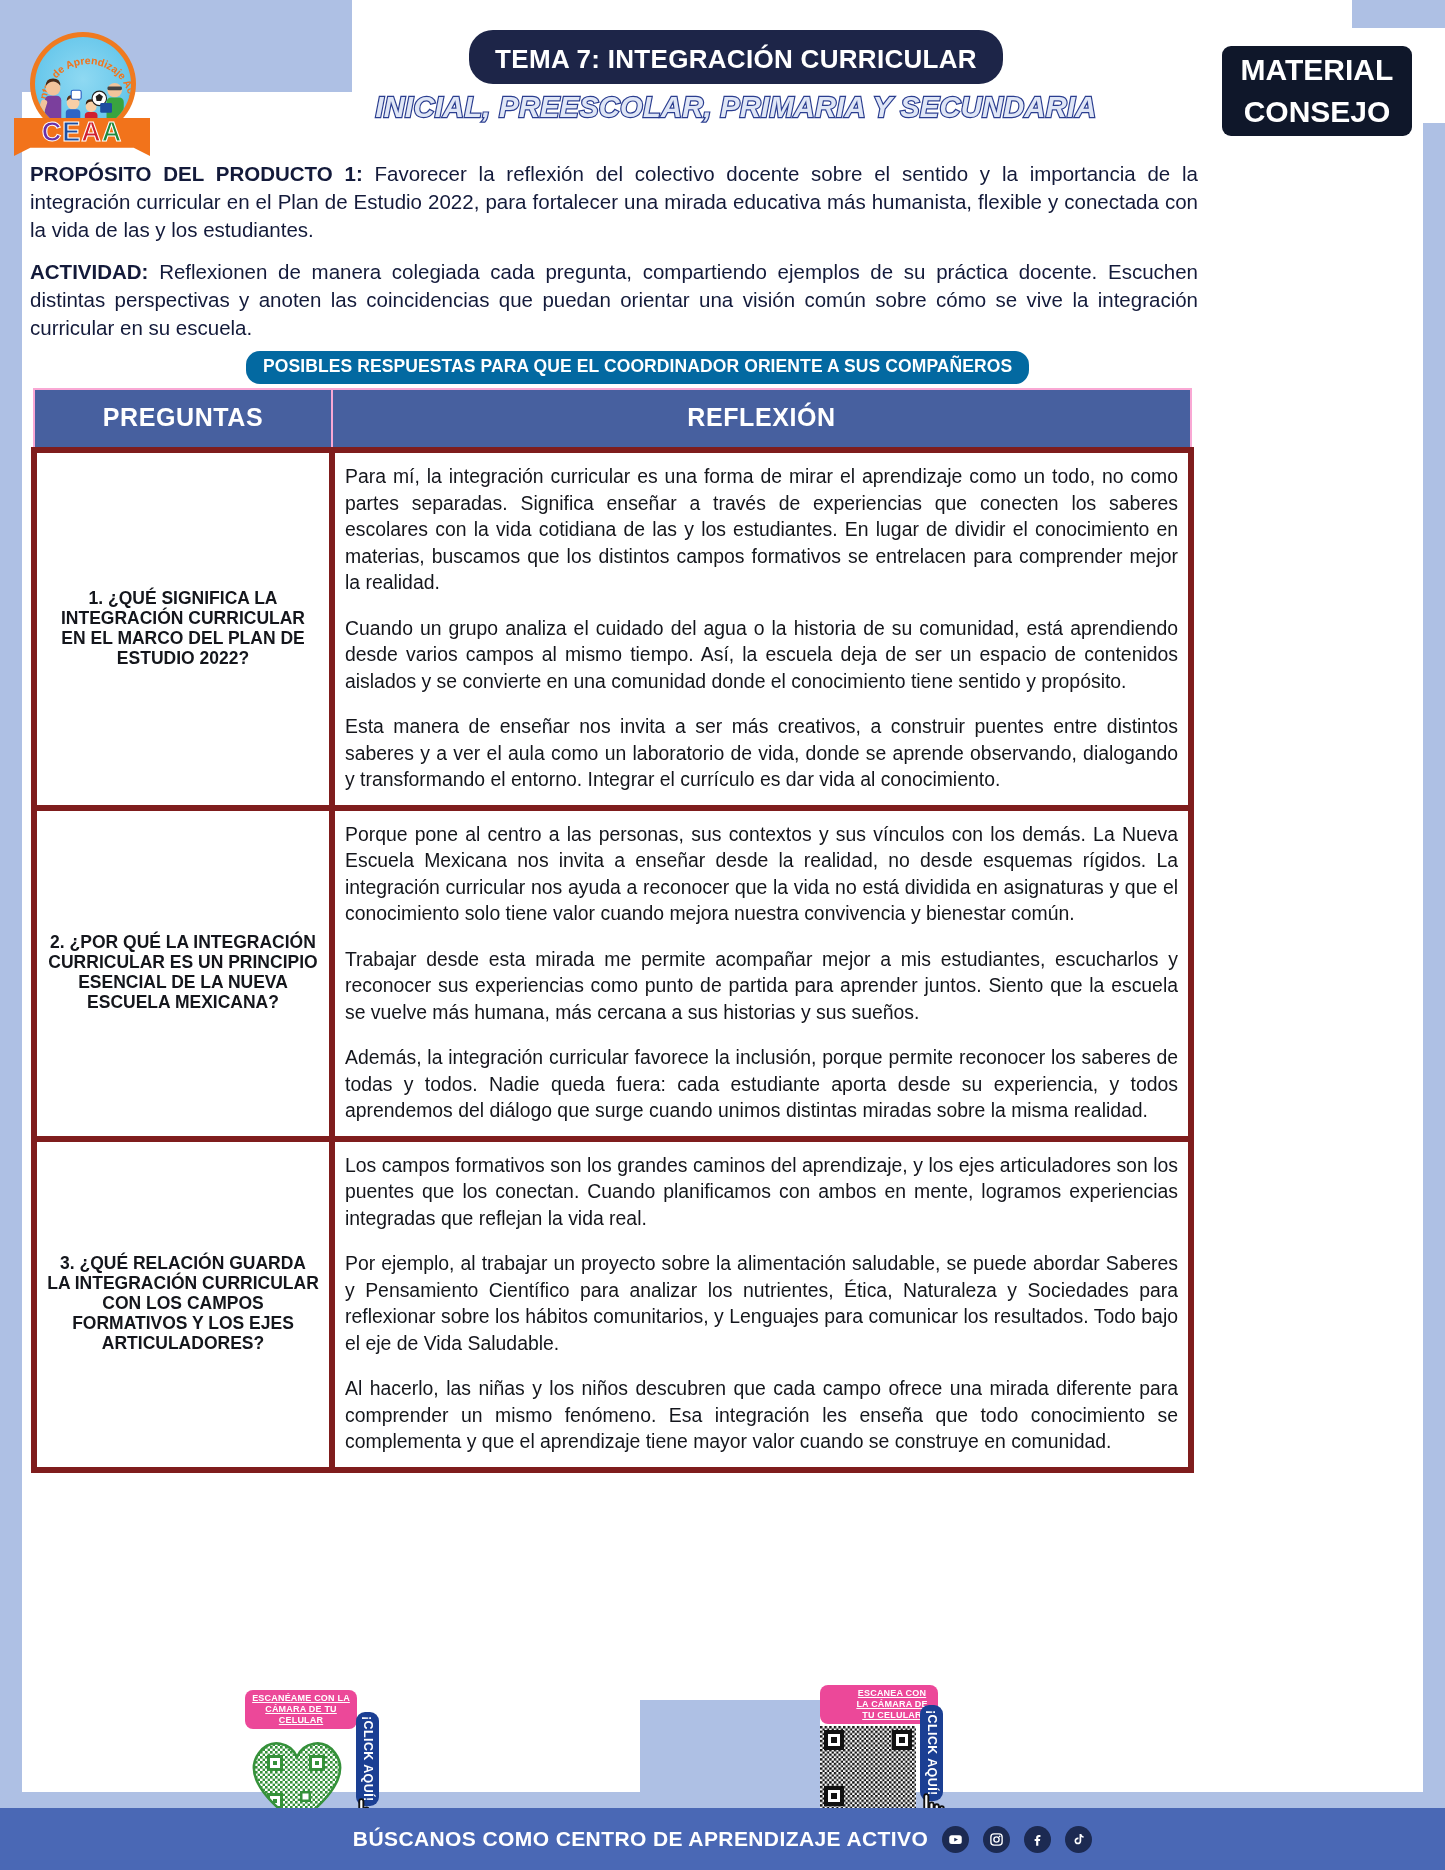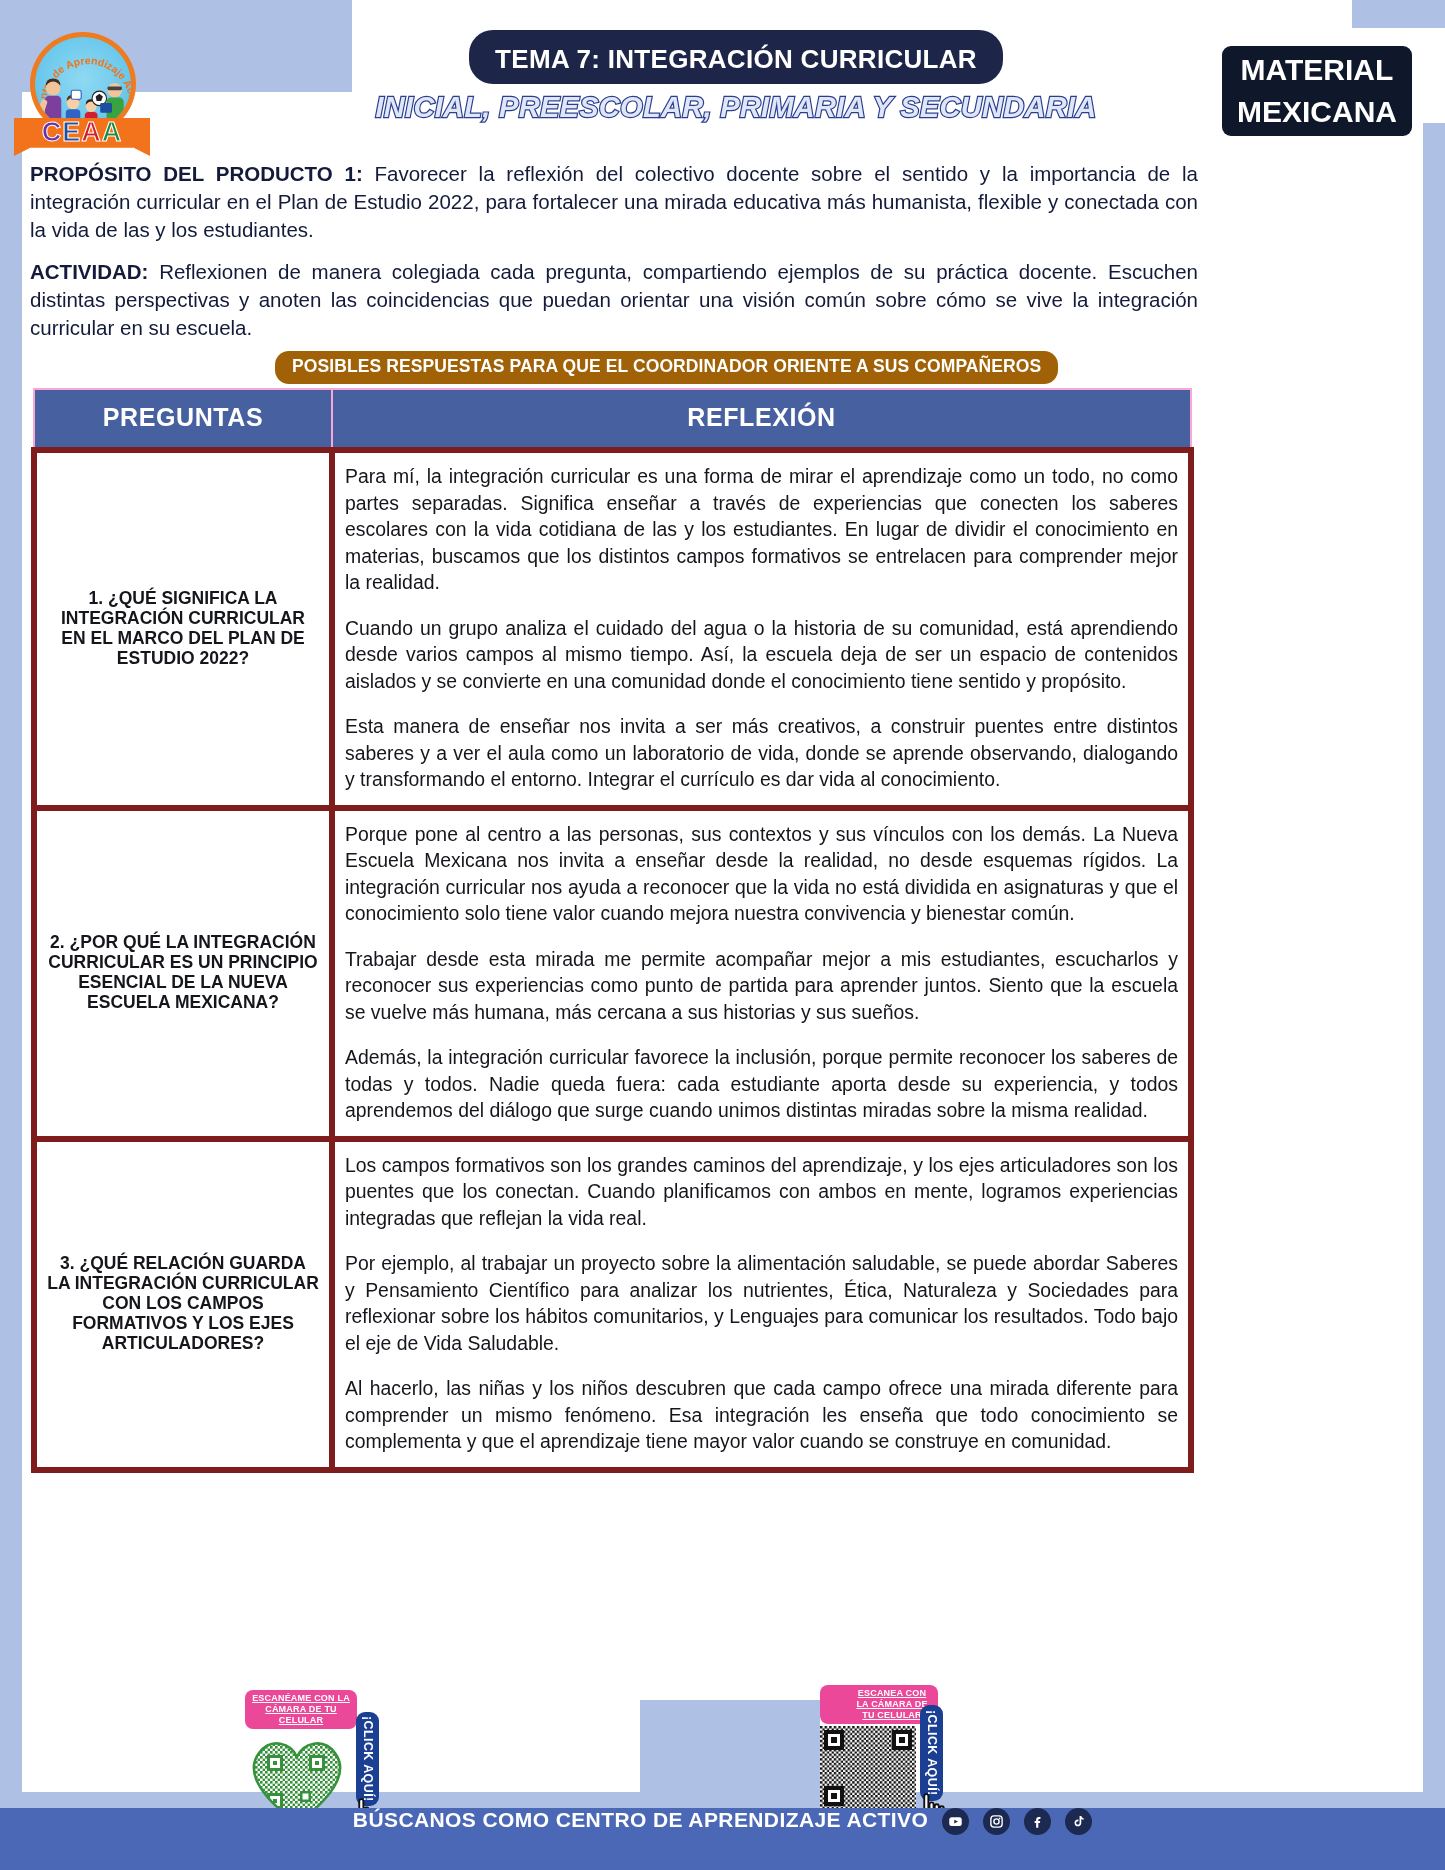--- a/index.html
+++ b/index.html
@@ -86,25 +86,24 @@
     position:absolute; left:30px; width:1168px;
     color:#131a3a; font-size:20.5px; line-height:28px;
     text-align:justify;
   }
   .para b { font-weight:bold; }
   #p-proposito { top:160px; }
   #p-actividad { top:258px; }
 
   .answer-banner {
     position:absolute; left:246px; top:351px;
-    background:#a16207; color:#ffffff;
+    background:#0369a1; color:#ffffff;
     border-radius:14px; padding:5px 17px 7px;
     font-size:17.5px; font-weight:bold; letter-spacing:.1px;
     white-space:nowrap;
-    margin-left:29px;
   }
 
   
   .tbl {
     position:absolute; left:31px; top:388px; width:1163px;
     border-collapse:collapse;
     table-layout:fixed;
   }
   .tbl th {
     background:#47609f; color:#ffffff;
@@ -146,21 +145,21 @@
     writing-mode:vertical-rl; text-orientation:mixed;
     display:flex; align-items:center; justify-content:center;
   }
   .hand-cursor { position:absolute; font-size:30px; color:#000; }
 
   .qr-heart { position:relative; width:104px; height:96px; }
 
   
   .bottom-bar {
     position:absolute; left:0; top:1808px; width:1445px; height:62px;
-    background:#4a68b5; display:flex; align-items:flex-start; justify-content:center; gap:14px;
+    background:#4a68b5; display:flex; align-items:center; justify-content:center; gap:14px;
   }
   .bottom-bar .bb-text {
     color:#ffffff; font-weight:bold; font-size:21px; letter-spacing:.4px;
   }
   .soc {
     width:27px; height:27px; border-radius:50%;
     background:#1c2a52; color:#ffffff;
     display:flex; align-items:center; justify-content:center;
     font-size:15px; font-weight:bold;
   }
@@ -224,21 +223,21 @@
     </div>
   </div>
 
   <div class="title-block">
     <div class="title-pill">TEMA 7: INTEGRACIÓN CURRICULAR</div>
     <div class="title-sub">INICIAL, PREESCOLAR, PRIMARIA Y SECUNDARIA</div>
   </div>
 
   <div class="free-badge">
     <span>MATERIAL</span>
-    <span>MEXICANA</span>
+    <span>CONSEJO</span>
   </div>
 </div>
 
 <div class="para" id="p-proposito">
   <b>PROPÓSITO DEL PRODUCTO 1:</b><span> Favorecer la reflexión del colectivo docente sobre el sentido y la importancia de la integración curricular en el Plan de Estudio 2022, para fortalecer una mirada educativa más humanista, flexible y conectada con la vida de las y los estudiantes.</span>
 </div>
 
 <div class="para" id="p-actividad">
   <b>ACTIVIDAD:</b><span> Reflexionen de manera colegiada cada pregunta, compartiendo ejemplos de su práctica docente. Escuchen distintas perspectivas y anoten las coincidencias que puedan orientar una visión común sobre cómo se vive la integración curricular en su escuela.</span>
 </div>

